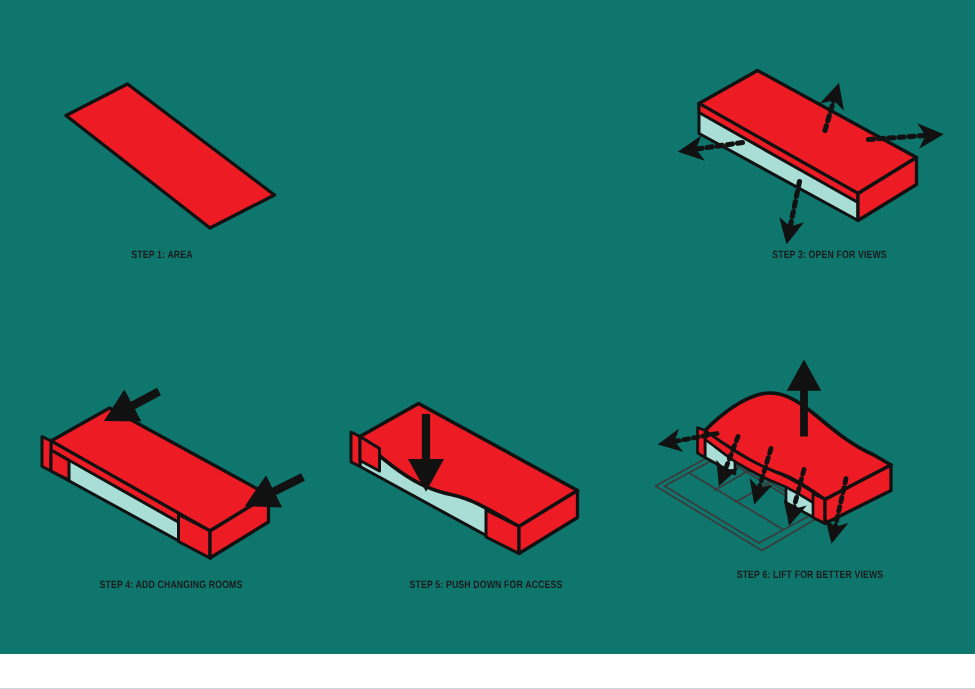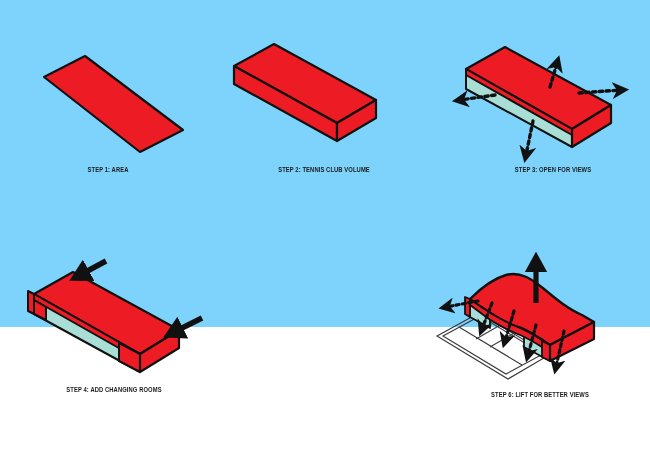--- a/index.html
+++ b/index.html
@@ -10,22 +10,22 @@
   body {
     width: 650px;
     height: 459px;
     font-family: "Liberation Sans", sans-serif;
     overflow: hidden;
     position: relative;
   }
   #diagram-root {
     position: relative;
     width: 650px;
-    height: 327px;
-    background: #7dd3fc;
+    height: 436px;
+    background: #0f766e;
   }
   .panel {
     position: absolute;
     width: 216px;
     height: 190px;
   }
   .panel-canvas {
     position: absolute;
     left: 0;
     top: 0;
@@ -46,45 +46,34 @@
     color: #1a1a1a;
     transform: scaleX(0.82);
     transform-origin: center center;
     white-space: nowrap;
   }
   .p1 { left: 0px;   top: 8px; }
   .p2 { left: 216px; top: 8px; }
   .p3 { left: 445px; top: 8px; }
   .p4 { left: 6px;   top: 228px; }
   .p5 { left: 216px; top: 228px; }
-  .p6 { left: 432px; top: 233px; }
+  .p6 { left: 432px; top: 221px; }
 </style>
 </head>
 <body>
 
 <div id="diagram-root">
 
   <div class="panel p1">
     <svg class="panel-canvas" viewBox="0 0 216 160">
       <polygon points="44,69 85,48 183,122 140,144" fill="#ED1C24" stroke="#111111" stroke-width="2.2" stroke-linejoin="round"></polygon>
     </svg>
     <div class="caption">STEP 1: AREA</div>
   </div>
 
-  <div class="panel p2">
-    <svg class="panel-canvas" viewBox="0 0 216 160">
-
-      <polygon points="18,58 58,36 160,92 121,115" fill="#ED1C24" stroke="#111111" stroke-width="2.2" stroke-linejoin="round"></polygon>
-
-      <polygon points="18,58 121,115 121,133 18,76" fill="#ED1C24" stroke="#111111" stroke-width="2.2" stroke-linejoin="round"></polygon>
-
-      <polygon points="121,115 160,92 160,110 121,133" fill="#ED1C24" stroke="#111111" stroke-width="2.2" stroke-linejoin="round"></polygon>
-    </svg>
-    <div class="caption">STEP 2: TENNIS CLUB VOLUME</div>
-  </div>
 
   <div class="panel p3">
     <svg class="panel-canvas" viewBox="0 0 216 160">
       <defs>
         <marker id="ah-solid" markerWidth="5" markerHeight="5" refX="2.6" refY="2.5" orient="auto">
           <path d="M0,0 L5,2.5 L0,5 L1.4,2.5 Z" fill="#111111"></path>
         </marker>
       </defs>
 
       <polygon points="21,61 24,64 127,121 127,139 21,81" fill="#A8DED6" stroke="#111111" stroke-width="2" stroke-linejoin="round"></polygon>
@@ -135,20 +124,48 @@
       <g>
         <path d="M100,33 L72,48" stroke="#111111" stroke-width="5.5" fill="none" stroke-linecap="butt" marker-end="url(#ah-fat)"></path>
       </g>
       <g>
         <path d="M196,90 L166,105" stroke="#111111" stroke-width="5.5" fill="none" stroke-linecap="butt" marker-end="url(#ah-fat)"></path>
       </g>
     </svg>
     <div class="caption">STEP 4: ADD CHANGING ROOMS</div>
   </div>
 
+  <div class="panel p5">
+    <svg class="panel-canvas" viewBox="0 0 216 160">
+      <defs>
+        <marker id="ah-fat5" markerWidth="4" markerHeight="4.4" refX="2.2" refY="2.2" orient="auto">
+          <path d="M0,0 L4,2.2 L0,4.4 Z" fill="#111111"></path>
+        </marker>
+      </defs>
+
+      <polygon points="24,63 27,66 130,123 130,141 24,83" fill="#A8DED6" stroke="#111111" stroke-width="2" stroke-linejoin="round"></polygon>
+
+      <path d="M24,63 L63,41 L169,99 L130,123
+               C 112,113 100,105 86,102
+               C 70,99 58,92 46,83
+               C 38,77 30,70 24,63 Z" fill="#ED1C24" stroke="#111111" stroke-width="2.4" stroke-linejoin="round"></path>
+
+      <polygon points="18,60 24,63 24,83 18,80" fill="#ED1C24" stroke="#111111" stroke-width="2" stroke-linejoin="round"></polygon>
+      <polygon points="24,63 37,71 37,86 24,79" fill="#ED1C24" stroke="#111111" stroke-width="2" stroke-linejoin="round"></polygon>
+
+      <polygon points="108,112 130,123 130,141 108,130" fill="#ED1C24" stroke="#111111" stroke-width="2" stroke-linejoin="round"></polygon>
+
+      <polygon points="130,123 169,99 169,117 130,141" fill="#ED1C24" stroke="#111111" stroke-width="2.2" stroke-linejoin="round"></polygon>
+
+      <g>
+        <path d="M68,48 L68,90" stroke="#111111" stroke-width="5.5" fill="none" stroke-linecap="butt" marker-end="url(#ah-fat5)"></path>
+      </g>
+    </svg>
+    <div class="caption">STEP 5: PUSH DOWN FOR ACCESS</div>
+  </div>
 
   <div class="panel p6">
     <svg class="panel-canvas" viewBox="0 0 216 160">
       <defs>
         <marker id="ah6" markerWidth="5" markerHeight="5" refX="2.6" refY="2.5" orient="auto">
           <path d="M0,0 L5,2.5 L0,5 L1.4,2.5 Z" fill="#111111"></path>
         </marker>
         <marker id="ah6-fat" markerWidth="4" markerHeight="4.4" refX="2.2" refY="2.2" orient="auto">
           <path d="M0,0 L4,2.2 L0,4.4 Z" fill="#111111"></path>
         </marker>

